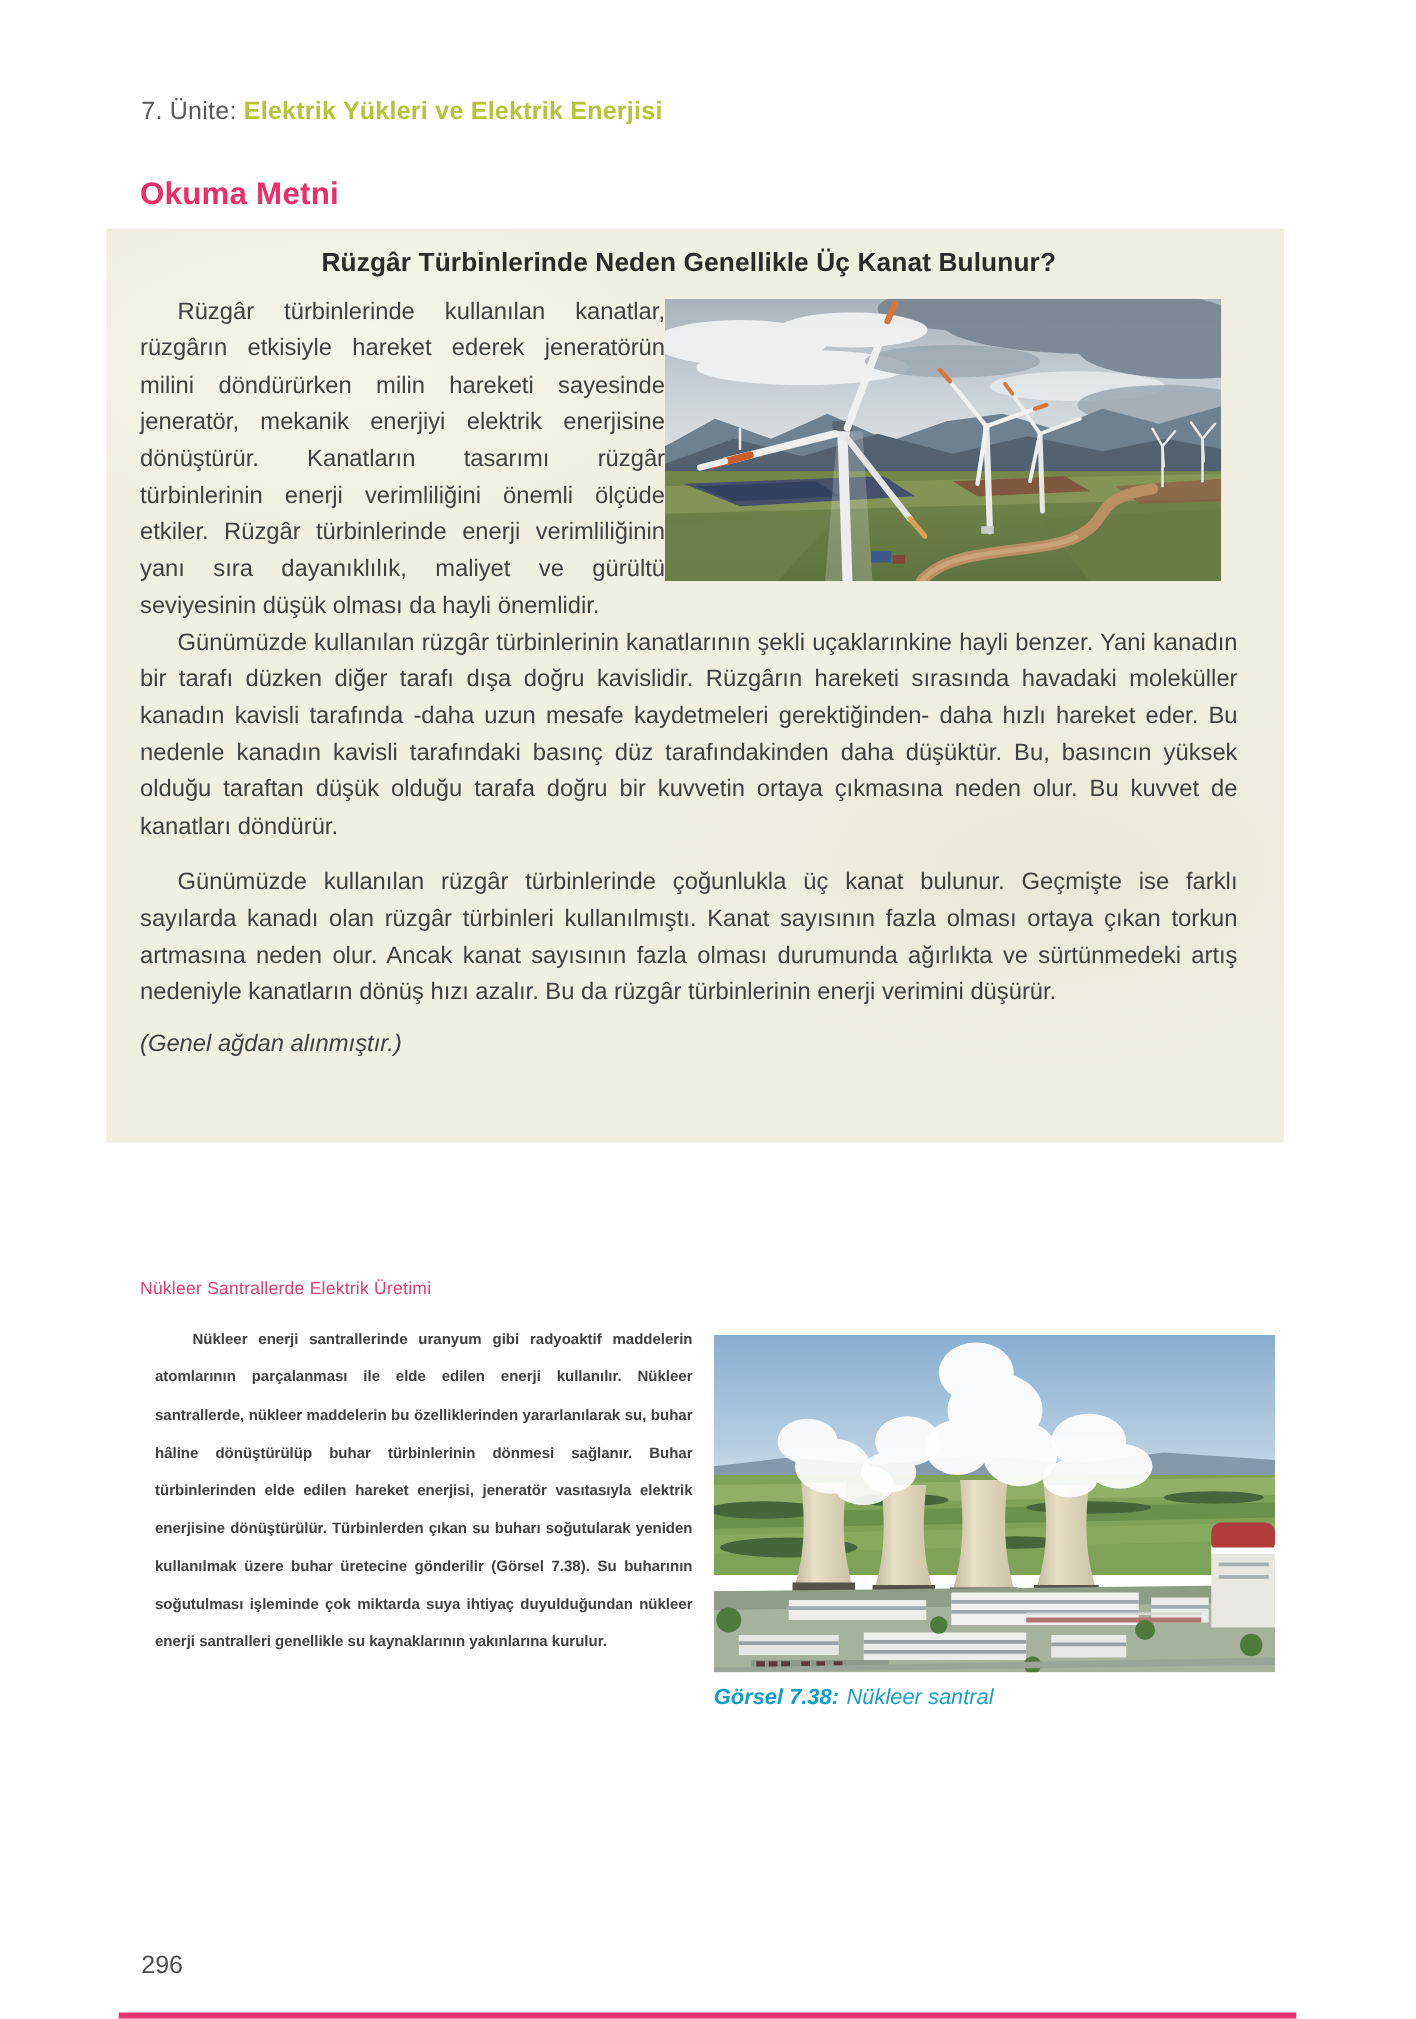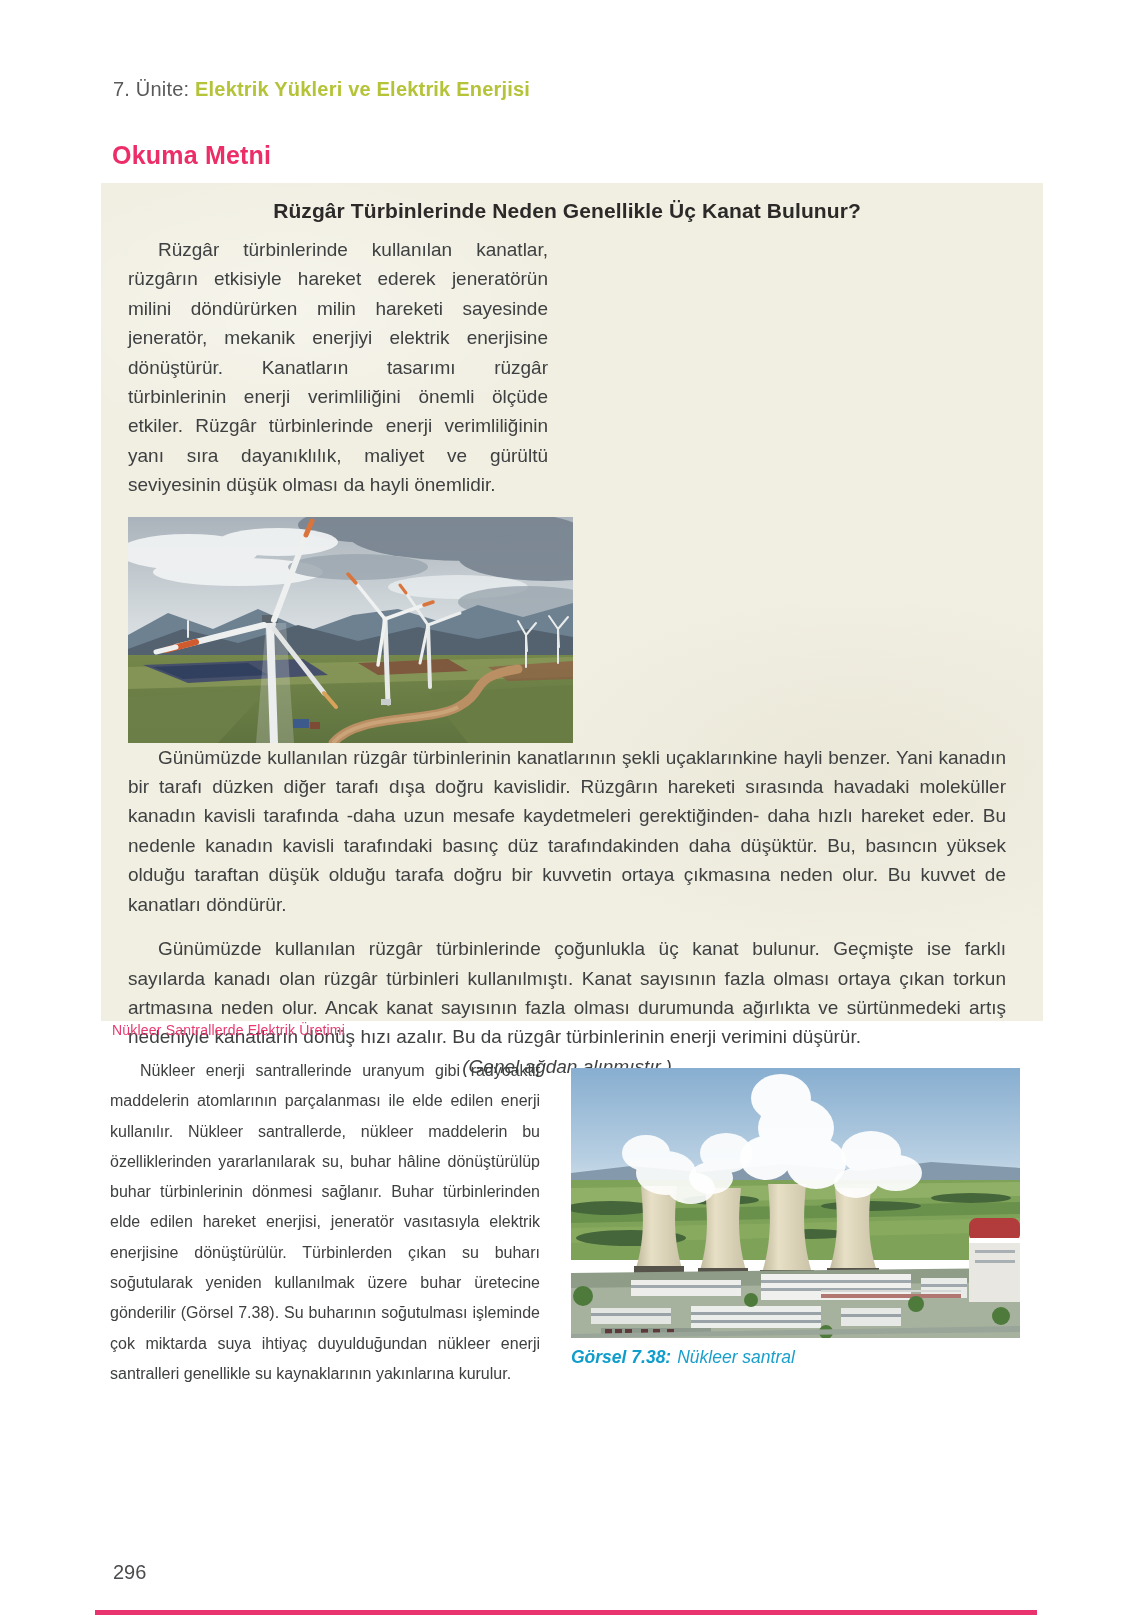--- a/index.html
+++ b/index.html
@@ -14,50 +14,50 @@
   
   .unit-header { position:absolute; top:78px; left:113px; font-size:20px; letter-spacing:.2px; }
   .unit-label  { font-weight:normal; color:#58595b; }
   .unit-title  { color:#b5c338; font-weight:700; }
   .reading-heading {
     position:absolute; top:141px; left:112px;
     font-size:25px; font-weight:bold; color:#ed2d68; letter-spacing:.2px;
   }
   
   .reading-box {
-    position:absolute; top:183px; left:101px; width:942px; height:838px;
+    position:absolute; top:183px; left:85px; width:942px; height:731px;
     background:#f1efe2;
     background-image:
       radial-gradient(ellipse 400px 200px at 20% 15%, rgba(255,255,255,.35), transparent 70%),
       radial-gradient(ellipse 500px 260px at 80% 70%, rgba(222,218,198,.35), transparent 70%);
     padding:16px 37px 0 27px;
   }
   .box-title {
     text-align:center; font-size:21px; font-weight:bold; color:#2b2a29;
     margin-bottom:12px; letter-spacing:.1px;
   }
-  .box-columns { display:flex; gap:13px;flex-direction:column; }
+  .box-columns { display:flex; gap:0; }
   .box-col-text { width:420px; }
   .box-p {
     font-size:19px; line-height:29.4px; text-align:justify;
     text-indent:30px; color:#3f4041;
   }
   .box-p + .box-p { margin-top:15px; }
   .wind-photo-frame { width:445px; height:226px; margin-top:4px; overflow:hidden; }
   .attribution {
-    text-align:center; font-style:italic; font-size:19px; color:#3f4041; margin-top:4px;
+    text-align:left; font-style:italic; font-size:19px; color:#3f4041; margin-top:16px;
   }
   
   .nuclear-heading {
     position:absolute; top:1022px; left:112px;
     font-size:14px; color:#e9396f; letter-spacing:.2px;
   }
   .nuclear-text {
-    position:absolute; top:1056px; left:110px; width:430px;
-    font-size:16px; line-height:30.3px; text-align:justify; text-indent:30px; color:#3f4041;
+    position:absolute; top:1056px; left:124px; width:430px;
+    font-size:12px; line-height:30.3px; text-align:justify; text-indent:30px; color:#3f4041;font-weight:bold;
   }
   .nuclear-photo-frame { position:absolute; top:1068px; left:571px; width:449px; height:270px; overflow:hidden; }
   .figure-caption {
     position:absolute; top:1347px; left:571px; font-size:17.5px; font-style:italic; color:#199fcb;text-align:center;
   }
   .figure-caption .cap-label { font-weight:bold; color:#0f9dcb; margin-right:6px; }
   
   .page-number { position:absolute; top:1561px; left:113px; font-size:20px; color:#4b4c4e; }
   .footer-bar  { position:absolute; left:95px; bottom:0; width:942px; height:5px; background:#e8336e; }
 </style>

